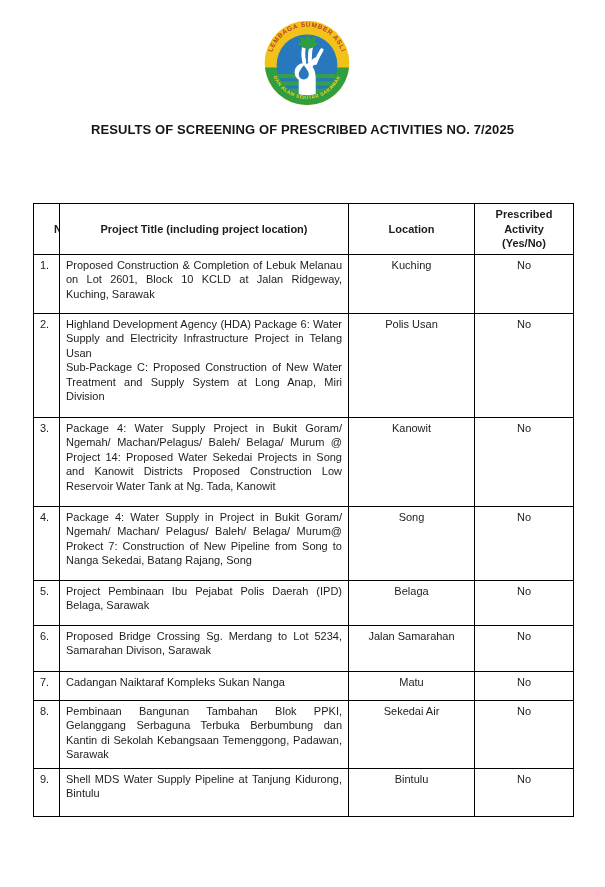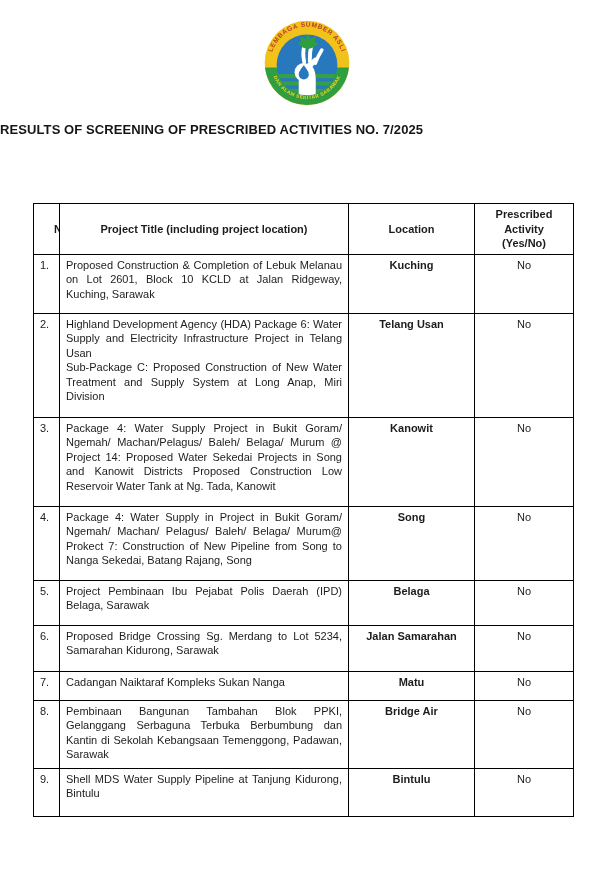--- a/index.html
+++ b/index.html
@@ -13,21 +13,21 @@
   .page { position: absolute; inset: 0; background: #ffffff; }
 
   .logo-wrap {
     position: absolute; left: 261px; top: 17px;
     width: 92px; height: 92px;
   }
   .logo-wrap svg { width: 100%; height: 100%; display: block; }
 
   .doc-title {
     position: absolute; left: 0; right: 0; top: 122px;
-    margin: 0; text-align: left;
+    margin: 0; text-align: center;
     font-size: 13px; font-weight: bold; letter-spacing: 0.1px;
     color: #161618;
   }
   .intro {
     position: absolute; left: 28px; right: 25px; top: 155px;
     margin: 0; font-size: 11px; line-height: 17px; color: #222;
   }
 
   table.screening {
     position: absolute; left: 33px; top: 203px;
@@ -40,21 +40,21 @@
   }
   table.screening th {
     font-weight: bold; text-align: center; vertical-align: middle;
     padding: 3px 20px; line-height: 14.5px; white-space: pre-line;
   }
   table.screening td {
     vertical-align: top; padding: 3px 6px 3px 6px; line-height: 14.5px;
   }
   td.c-no  { padding-left: 5px; text-align: left; }
   td.c-title { text-align: justify; white-space: pre-line; margin-left: 29px; }
-  td.c-loc { text-align: center; font-weight: bold; }
+  td.c-loc { text-align: center; }
   td.c-yn  { text-align: center; }
 
   tr.hrow { height: 48px; }
   tr.r1 { height: 59px; }
   tr.r2 { height: 104px; }
   tr.r3 { height: 89px; }
   tr.r4 { height: 74px; }
   tr.r5 { height: 45px; }
   tr.r6 { height: 46px; }
   tr.r7 { height: 29px; }
@@ -136,21 +136,21 @@
       <tr class="r1">
         <td class="c-no">1.</td>
         <td class="c-title">Proposed Construction &amp; Completion of Lebuk Melanau on Lot 2601, Block 10 KCLD at Jalan Ridgeway, Kuching, Sarawak</td>
         <td class="c-loc">Kuching</td>
         <td class="c-yn">No</td>
       </tr>
       <tr class="r2">
         <td class="c-no">2.</td>
         <td class="c-title">Highland Development Agency (HDA) Package 6: Water Supply and Electricity Infrastructure Project in Telang Usan
 Sub-Package C: Proposed Construction of New Water Treatment and Supply System at Long Anap, Miri Division</td>
-        <td class="c-loc">Telang Usan</td>
+        <td class="c-loc">Polis Usan</td>
         <td class="c-yn">No</td>
       </tr>
       <tr class="r3">
         <td class="c-no">3.</td>
         <td class="c-title">Package 4: Water Supply Project in Bukit Goram/ Ngemah/ Machan/Pelagus/ Baleh/ Belaga/ Murum @ Project 14: Proposed Water Sekedai Projects in Song and Kanowit Districts Proposed Construction Low Reservoir Water Tank at Ng. Tada, Kanowit</td>
         <td class="c-loc">Kanowit</td>
         <td class="c-yn">No</td>
       </tr>
       <tr class="r4">
         <td class="c-no">4.</td>
@@ -159,34 +159,34 @@
         <td class="c-yn">No</td>
       </tr>
       <tr class="r5">
         <td class="c-no">5.</td>
         <td class="c-title">Project Pembinaan Ibu Pejabat Polis Daerah (IPD) Belaga, Sarawak</td>
         <td class="c-loc">Belaga</td>
         <td class="c-yn">No</td>
       </tr>
       <tr class="r6">
         <td class="c-no">6.</td>
-        <td class="c-title">Proposed Bridge Crossing Sg. Merdang to Lot 5234, Samarahan Kidurong, Sarawak</td>
+        <td class="c-title">Proposed Bridge Crossing Sg. Merdang to Lot 5234, Samarahan Divison, Sarawak</td>
         <td class="c-loc">Jalan Samarahan</td>
         <td class="c-yn">No</td>
       </tr>
       <tr class="r7">
         <td class="c-no">7.</td>
         <td class="c-title">Cadangan Naiktaraf Kompleks Sukan Nanga</td>
         <td class="c-loc">Matu</td>
         <td class="c-yn">No</td>
       </tr>
       <tr class="r8">
         <td class="c-no">8.</td>
         <td class="c-title">Pembinaan Bangunan Tambahan Blok PPKI, Gelanggang Serbaguna Terbuka Berbumbung dan Kantin di Sekolah Kebangsaan Temenggong, Padawan, Sarawak</td>
-        <td class="c-loc">Bridge Air</td>
+        <td class="c-loc">Sekedai Air</td>
         <td class="c-yn">No</td>
       </tr>
       <tr class="r9">
         <td class="c-no">9.</td>
         <td class="c-title">Shell MDS Water Supply Pipeline at Tanjung Kidurong, Bintulu</td>
         <td class="c-loc">Bintulu</td>
         <td class="c-yn">No</td>
       </tr>
     </tbody>
   </table>

